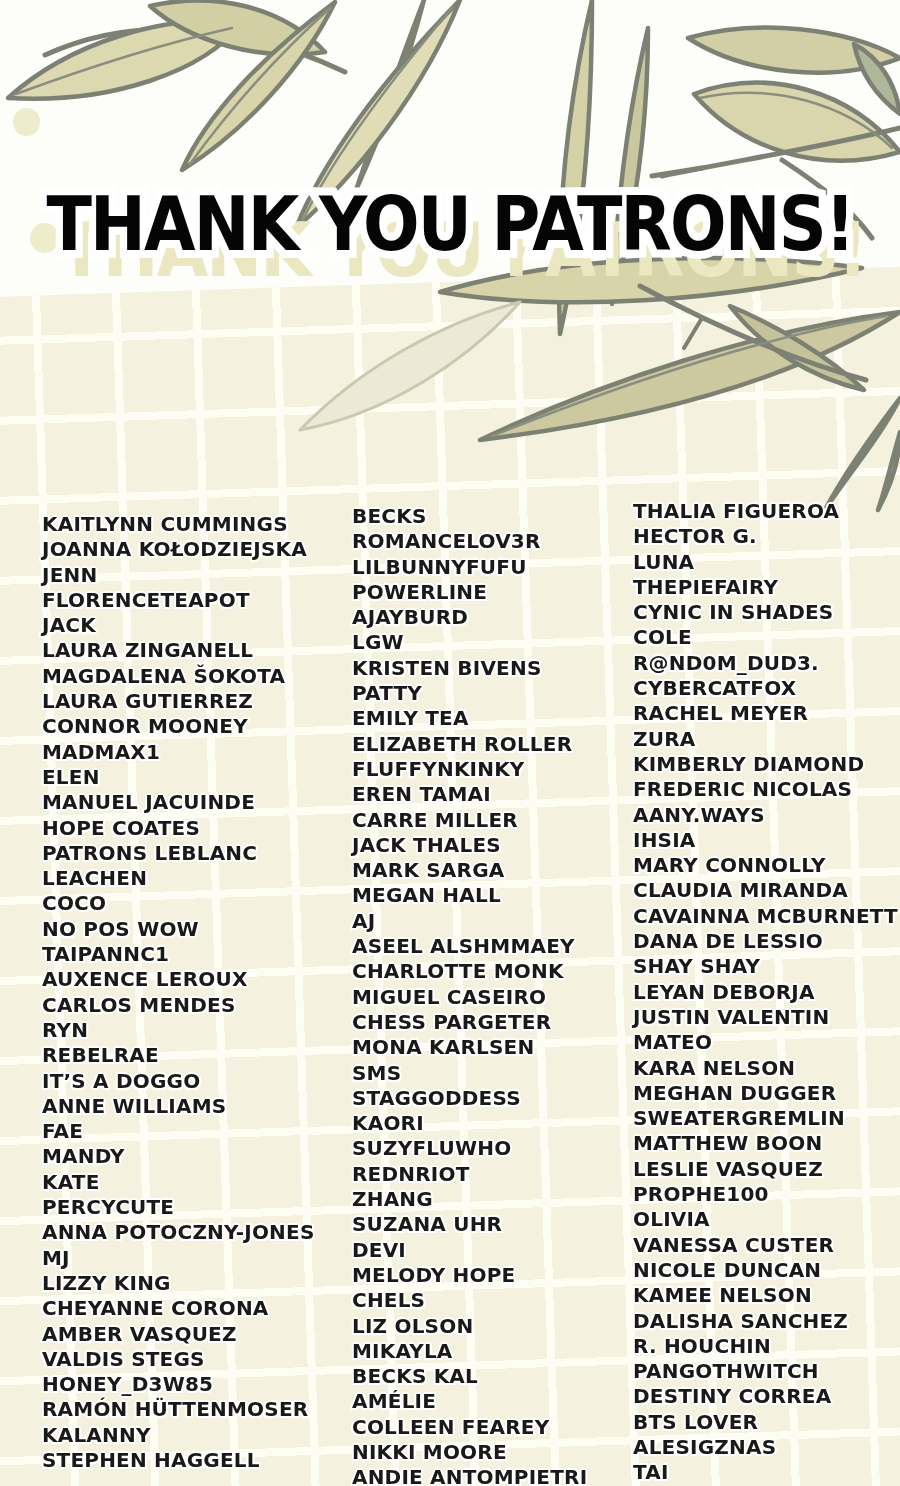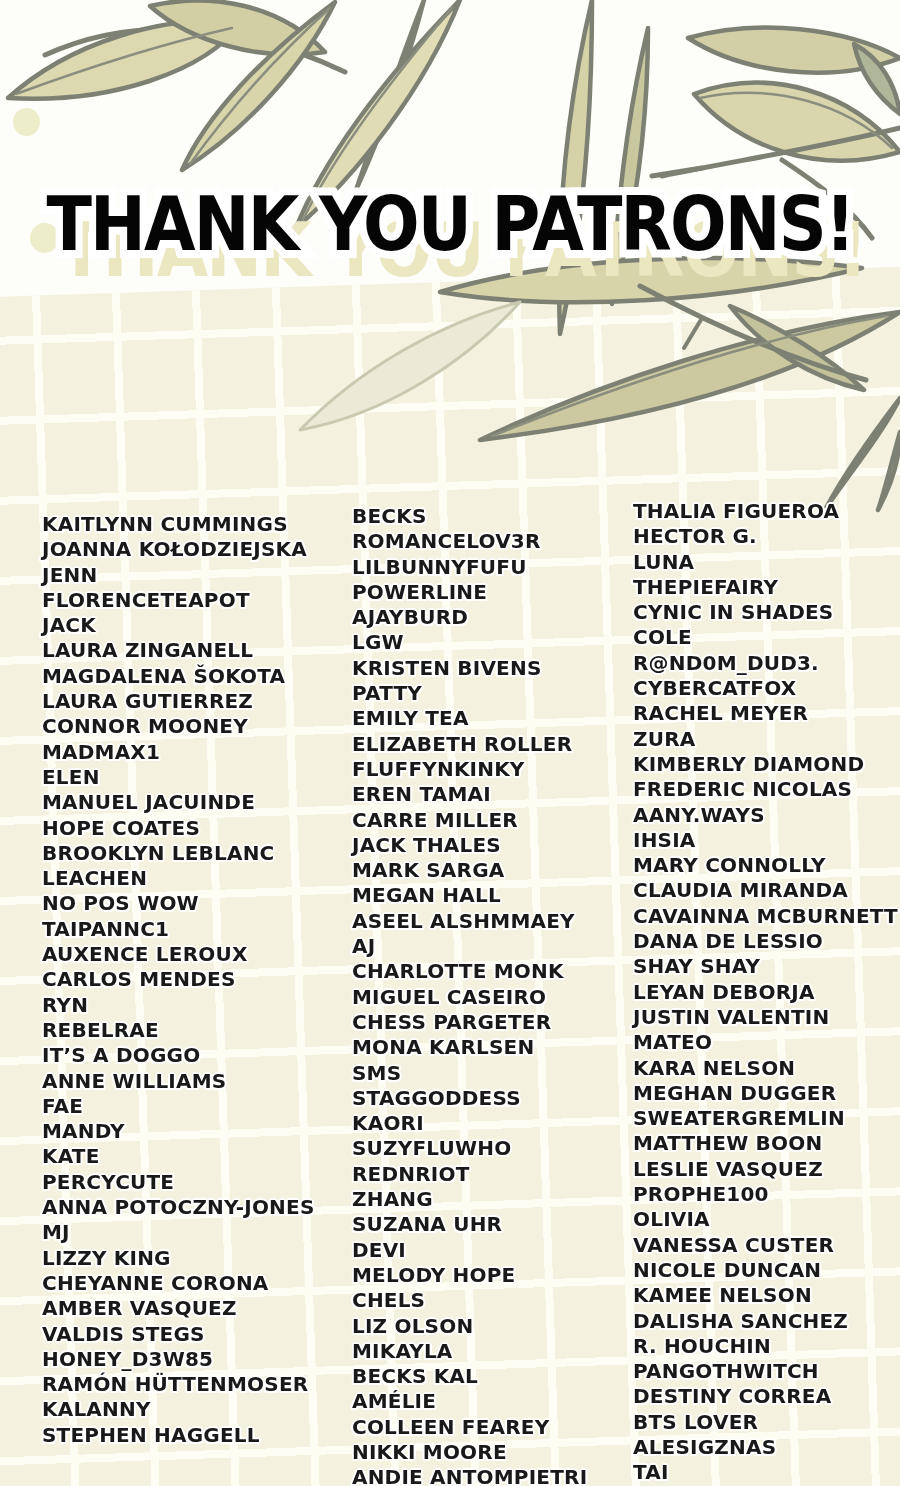--- a/index.html
+++ b/index.html
@@ -133,22 +133,23 @@
     <div class="name">FLORENCETEAPOT</div>
     <div class="name">JACK</div>
     <div class="name">LAURA ZINGANELL</div>
     <div class="name">MAGDALENA ŠOKOTA</div>
     <div class="name">LAURA GUTIERREZ</div>
     <div class="name">CONNOR MOONEY</div>
     <div class="name">MADMAX1</div>
     <div class="name">ELEN</div>
     <div class="name">MANUEL JACUINDE</div>
     <div class="name">HOPE COATES</div>
-    <div class="name">BROOKLYN LEBLANC</div>
+    <div class="name">PATRONS LEBLANC</div>
     <div class="name">LEACHEN</div>
+    <div class="name">COCO</div>
     <div class="name">NO POS WOW</div>
     <div class="name">TAIPANNC1</div>
     <div class="name">AUXENCE LEROUX</div>
     <div class="name">CARLOS MENDES</div>
     <div class="name">RYN</div>
     <div class="name">REBELRAE</div>
     <div class="name">IT’S A DOGGO</div>
     <div class="name">ANNE WILLIAMS</div>
     <div class="name">FAE</div>
     <div class="name">MANDY</div>
@@ -175,22 +176,22 @@
     <div class="name">KRISTEN BIVENS</div>
     <div class="name">PATTY</div>
     <div class="name">EMILY TEA</div>
     <div class="name">ELIZABETH ROLLER</div>
     <div class="name">FLUFFYNKINKY</div>
     <div class="name">EREN TAMAI</div>
     <div class="name">CARRE MILLER</div>
     <div class="name">JACK THALES</div>
     <div class="name">MARK SARGA</div>
     <div class="name">MEGAN HALL</div>
+    <div class="name">AJ</div>
     <div class="name">ASEEL ALSHMMAEY</div>
-    <div class="name">AJ</div>
     <div class="name">CHARLOTTE MONK</div>
     <div class="name">MIGUEL CASEIRO</div>
     <div class="name">CHESS PARGETER</div>
     <div class="name">MONA KARLSEN</div>
     <div class="name">SMS</div>
     <div class="name">STAGGODDESS</div>
     <div class="name">KAORI</div>
     <div class="name">SUZYFLUWHO</div>
     <div class="name">REDNRIOT</div>
     <div class="name">ZHANG</div>

